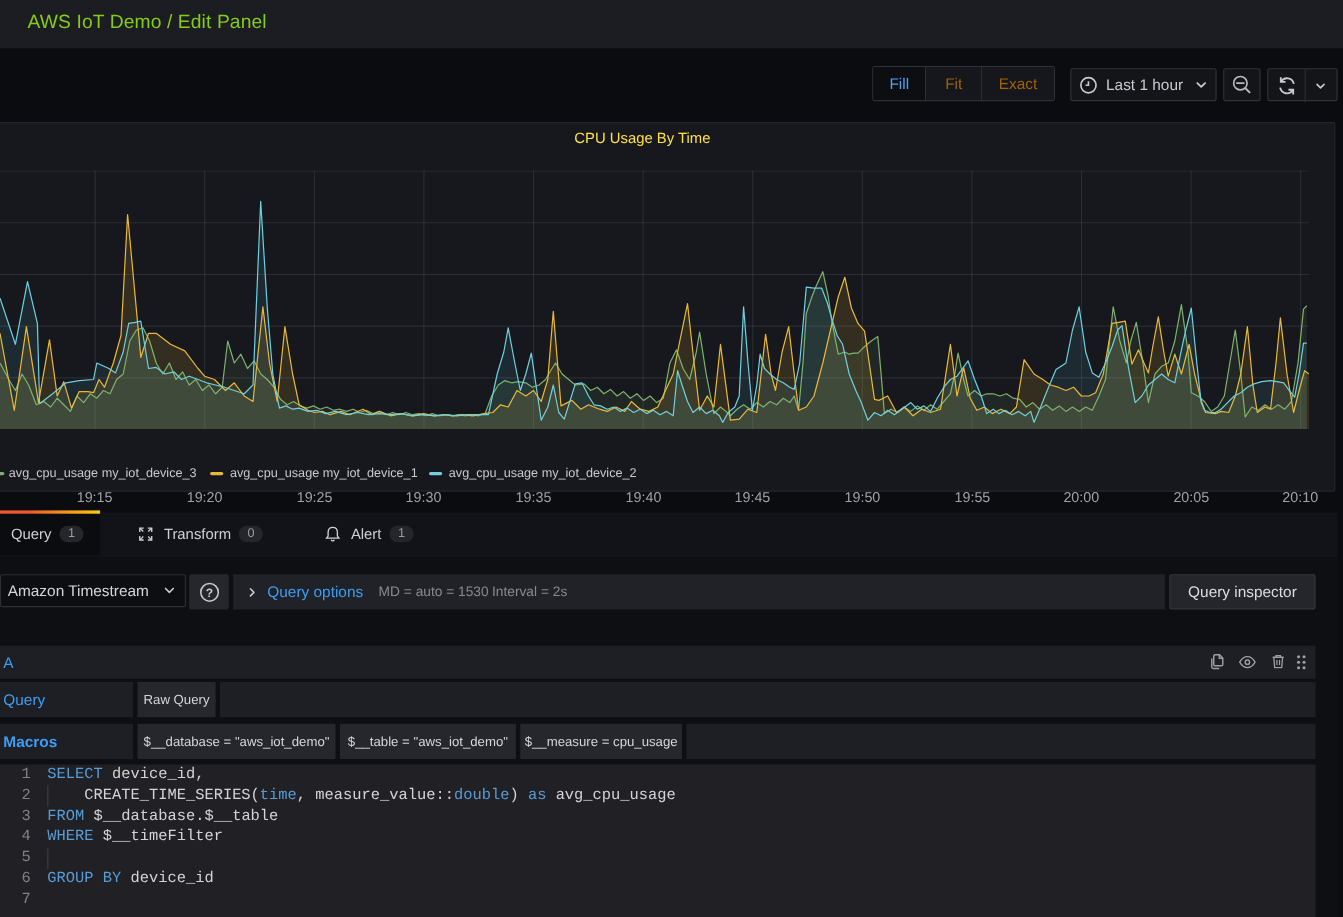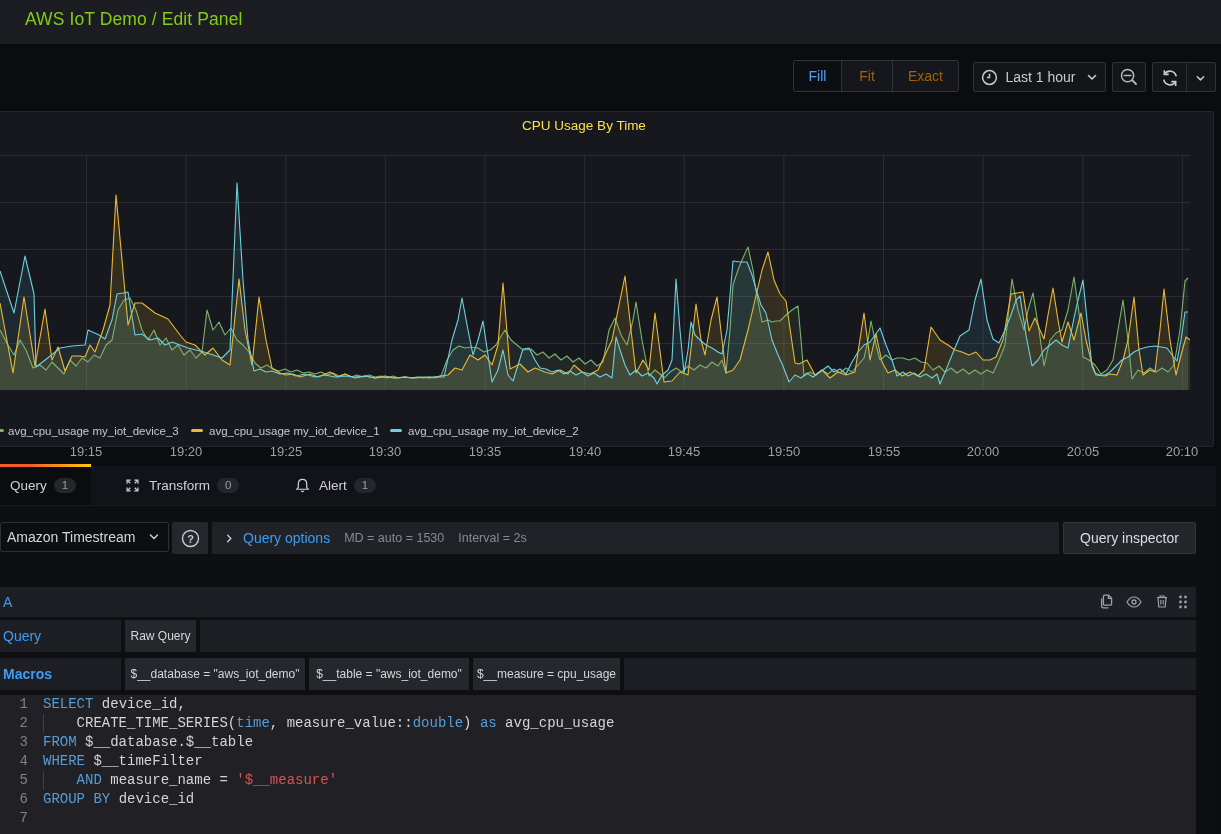--- a/index.html
+++ b/index.html
@@ -162,21 +162,21 @@
       <circle cx="9.5" cy="9.5" r="8" fill="none" stroke="#c9cad1" stroke-width="1.4"></circle>
       <text x="9.5" y="13.5" text-anchor="middle" font-size="11" font-weight="bold" fill="#c9cad1" font-family="Liberation Sans">?</text>
     </svg>
 </div>
 <div class="abs" style="left:212px;top:522px;width:847px;height:32px;background:#212227;display:flex;align-items:center;">
   <svg class="ic" width="11" height="11" viewBox="0 0 12 12" style="margin-left:12px">
       <path d="M4 2.5 L7.5 6 L4 9.5" fill="none" stroke="#c9cad1" stroke-width="1.5" stroke-linecap="round" stroke-linejoin="round"></path>
     </svg>
   <span style="margin-left:8px;font-size:14px;font-weight:500;color:#3d9df2;">Query options</span>
   <span style="margin-left:14px;font-size:12.5px;color:#868a91;">MD = auto = 1530</span>
-  <span style="margin-left:14px;font-size:12.5px;color:#868a91;">Interval = 2s</span>
+  <span style="margin-left:3px;font-size:12.5px;color:#868a91;">Interval = 2s</span>
 </div>
 <div class="abs" style="left:1063px;top:522px;width:133px;height:32px;background:#24262b;border:1px solid #35363c;border-radius:2px;display:flex;align-items:center;justify-content:center;font-size:14px;color:#dcdde1;">Query inspector</div>
 
 <div class="row" style="left:0;top:587px;width:1196px;height:30px;">
   <span class="bluetxt" style="position:absolute;left:3px;top:7px;font-size:14px;">A</span>
   <svg class="ic" width="14" height="15" viewBox="0 0 14 15" style="position:absolute;left:1099px;top:7px;">
       <path d="M5.6 1.2 H9.6 L12.6 4.2 V10 a1.2 1.2 0 0 1 -1.2 1.2 H5.6 a1.2 1.2 0 0 1 -1.2 -1.2 V2.4 a1.2 1.2 0 0 1 1.2 -1.2 Z" fill="none" stroke="#9da1a7" stroke-width="1.3"></path>
       <path d="M9.4 1.4 V4.4 H12.4" fill="none" stroke="#9da1a7" stroke-width="1.2"></path>
       <path d="M2.6 4.6 V12.2 a1.6 1.6 0 0 0 1.6 1.6 H9.4" fill="none" stroke="#9da1a7" stroke-width="1.3"></path>
     </svg>
@@ -219,17 +219,16 @@
     <div class="cl" style="top:0"><span class="kw">SELECT</span> device_id,</div>
   <div class="ln" style="top:19px">2</div>
     <div class="guide" style="top:19px"></div>
     <div class="cl" style="top:19px">    CREATE_TIME_SERIES(<span class="kw">time</span>, measure_value::<span class="kw">double</span>) <span class="kw">as</span> avg_cpu_usage</div>
   <div class="ln" style="top:38px">3</div>
     <div class="cl" style="top:38px"><span class="kw">FROM</span> $__database.$__table</div>
   <div class="ln" style="top:57px">4</div>
     <div class="cl" style="top:57px"><span class="kw">WHERE</span> $__timeFilter</div>
   <div class="ln" style="top:76px">5</div>
     <div class="guide" style="top:76px"></div>
-    <div class="cl" style="top:76px">    <span class="kw">AND</span> measure_name = <span class="str">'$__measure'</span></div>
   <div class="ln" style="top:95px">6</div>
     <div class="cl" style="top:95px"><span class="kw">GROUP</span> <span class="kw">BY</span> device_id</div>
   <div class="ln" style="top:114px">7</div>
 </div>
 
 </body></html>

